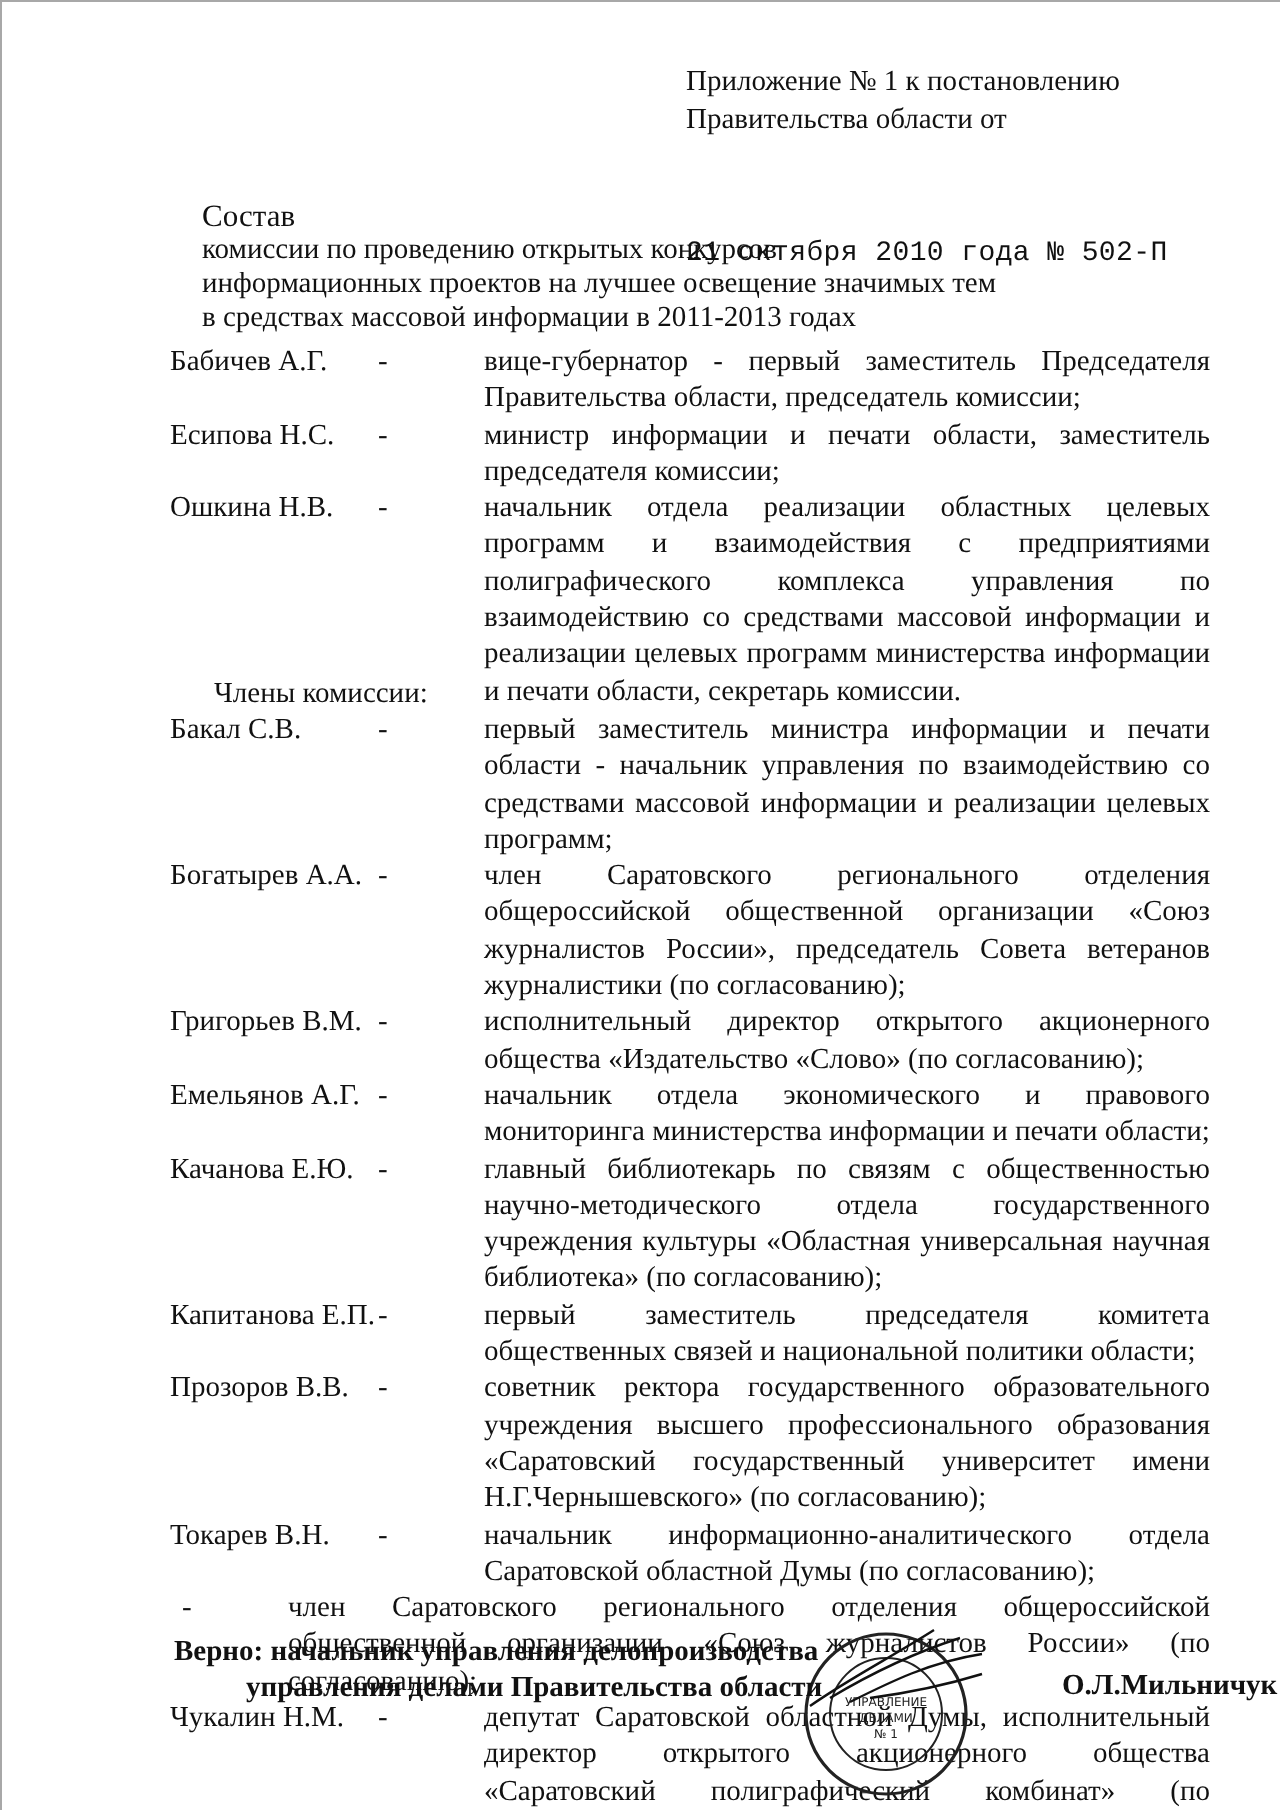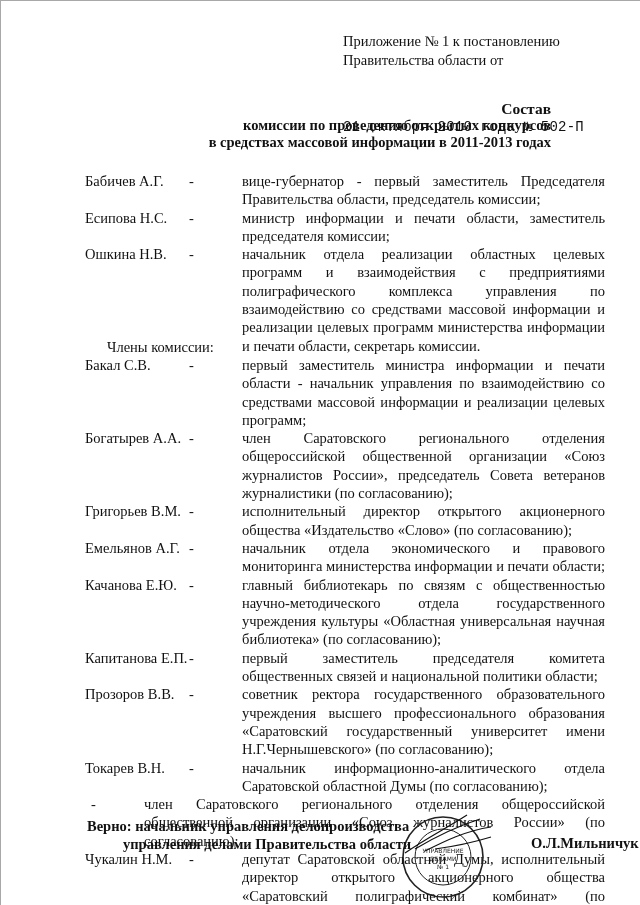--- a/index.html
+++ b/index.html
@@ -8,22 +8,22 @@
       font-family: "Liberation Serif", "DejaVu Serif", serif; color: #111;
       border-top: 1px solid #a8a8a8; border-left: 1px solid #a8a8a8; box-sizing: border-box;
     }
     .attachment {
       position: absolute; left: 342px; top: 31px; font-size: 14.5px; line-height: 19px;
     }
     .attachment .mono {
       font-family: "Liberation Mono", "DejaVu Sans Mono", monospace; font-size: 14px; letter-spacing: 0.2px; margin-top: 48px;
     }
     .title-block {
-      position: absolute; left: 80px; top: 99px; width: 470px; text-align: right;
-      font-weight: bold; font-size: 14.5px; line-height: 17px;
+      position: absolute; left: 100px; top: 99px; width: 470px; text-align: left;
+      font-weight: normal; font-size: 14.5px; line-height: 17px;
     }
     .title-block .main { font-size: 15.5px; }
     .roster { position: absolute; left: 84px; width: 520px; font-size: 14.5px; line-height: 18.3px; }
     .row { display: flex; }
     .row .name { width: 98px; flex: none; white-space: nowrap; }
     .row .dash { width: 14px; flex: none; padding-left: 6px; }
     .row .role { flex: 1; text-align: justify; margin-left: 39px; }
     .members-label { position: absolute; left: 106px; top: 337px; font-size: 14.5px; line-height: 18px; }
     .footer {
       position: absolute; left: 84px; top: 816px; font-weight: bold; font-size: 14.5px; line-height: 18px; text-align: center;
@@ -37,20 +37,21 @@
 
 <div class="attachment">
   <div>Приложение № 1 к постановлению</div>
   <div>Правительства области от</div>
   <div class="mono">21 октября 2010 года № 502-П</div>
 </div>
 
 <div class="title-block">
   <div class="main">Состав</div>
   <div>комиссии по проведению открытых конкурсов</div>
+  <div>информационных проектов на лучшее освещение значимых тем</div>
   <div>в средствах массовой информации в 2011-2013 годах</div>
 </div>
 
 <div class="roster" style="top:171px;">
   <div class="row">
     <span class="name">Бабичев А.Г.</span>
     <span class="dash">-</span>
     <span class="role">вице-губернатор - первый заместитель Председателя Правительства области, председатель комиссии;</span>
   </div>
   <div class="row">

